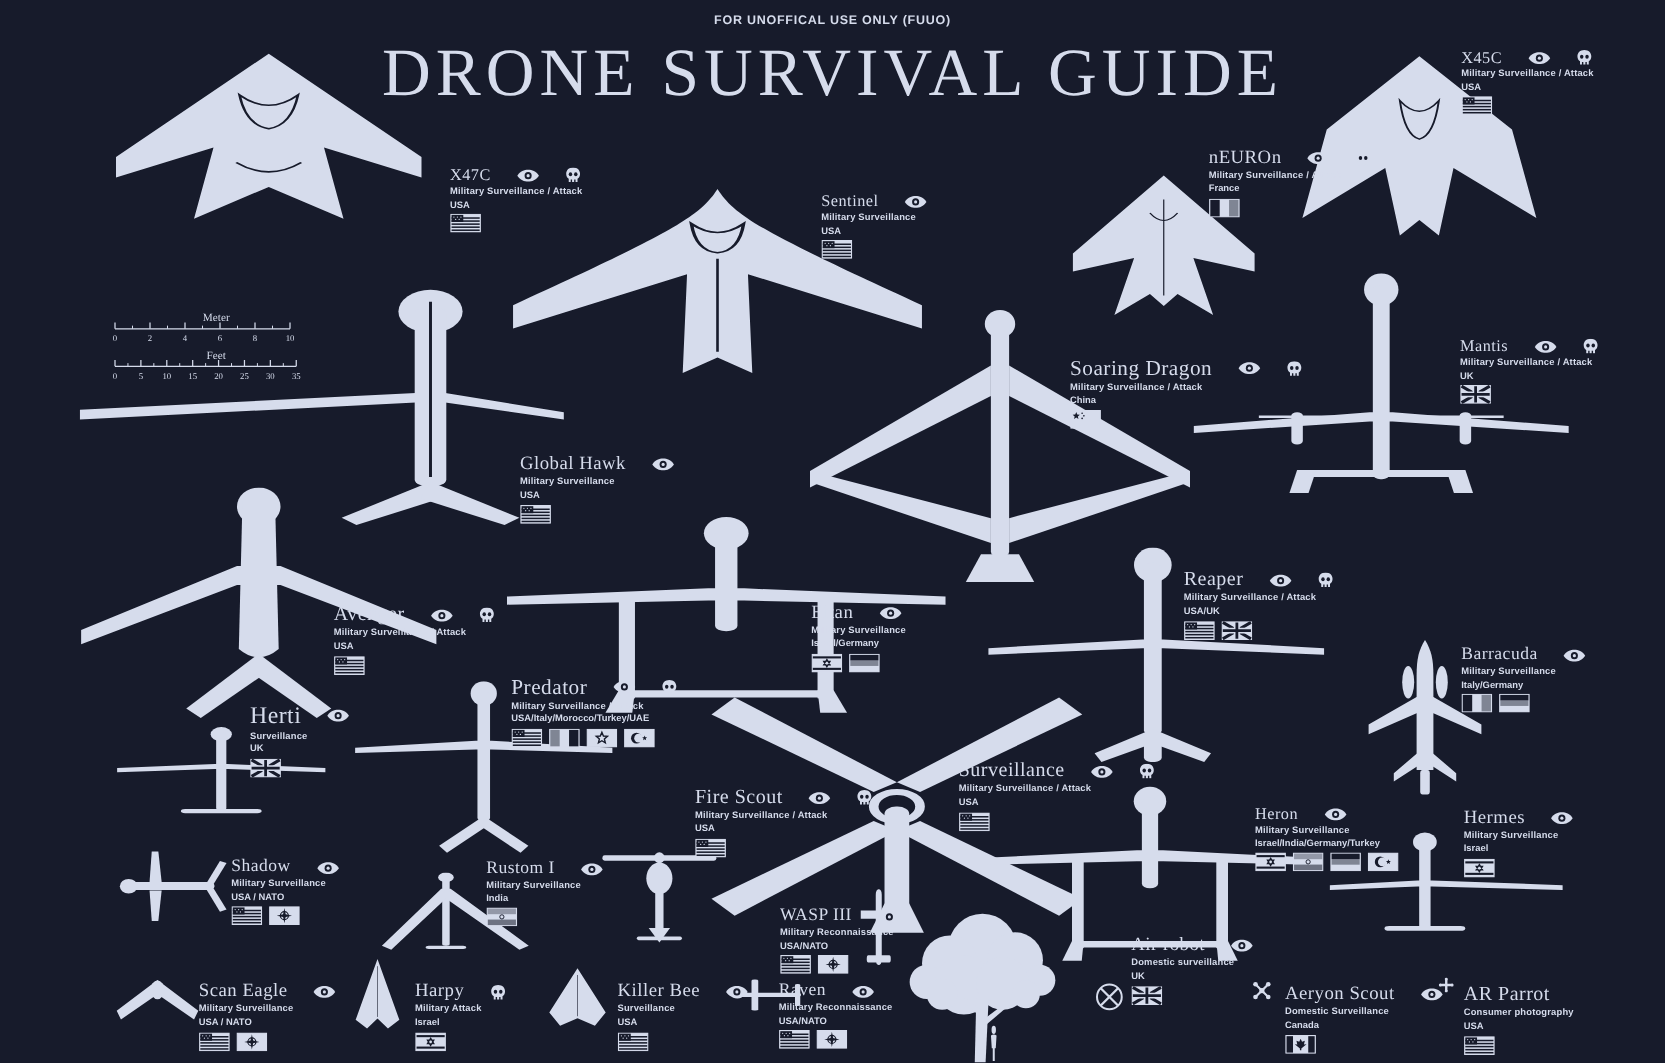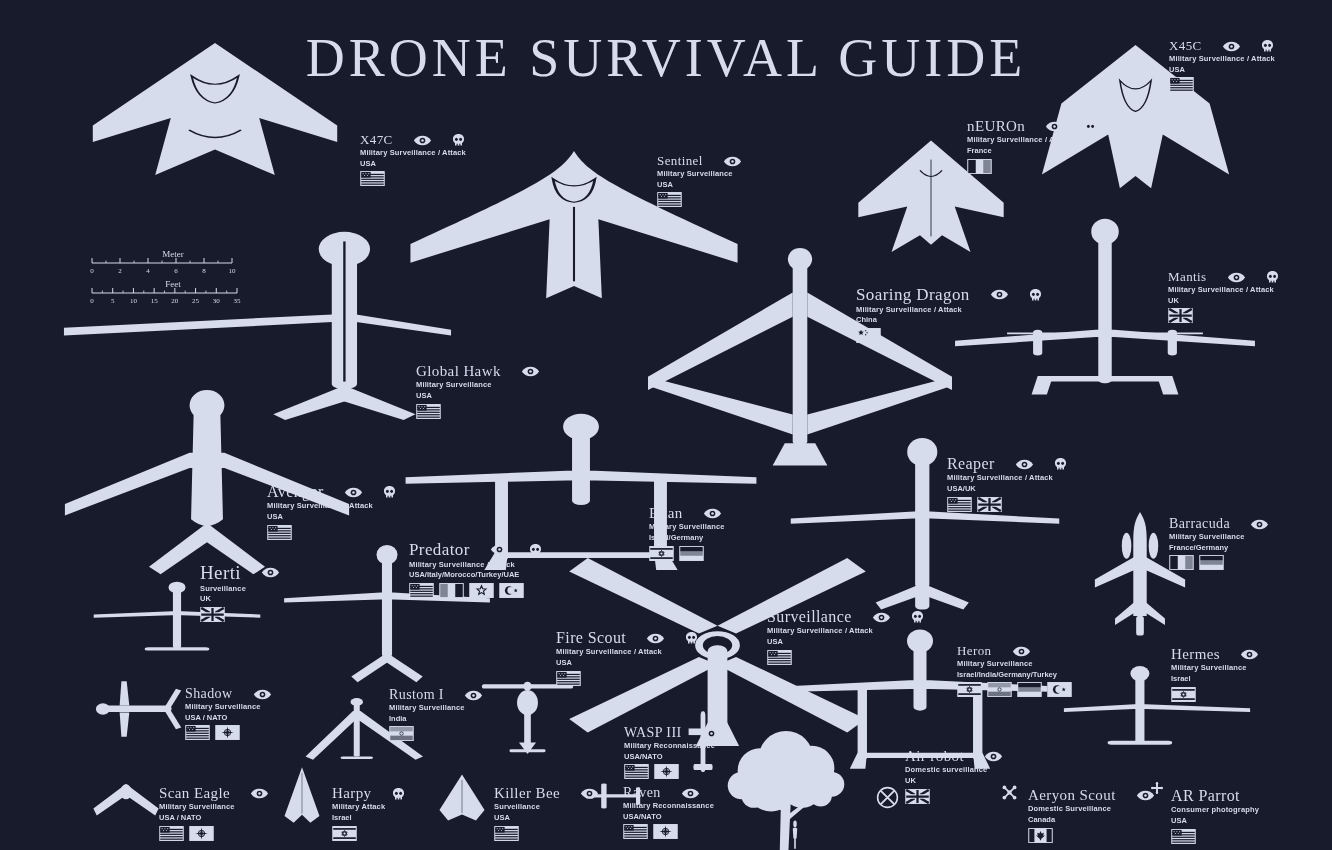--- a/index.html
+++ b/index.html
@@ -20,20 +20,21 @@
   .flags{display:flex;gap:5px;margin-top:3px;}
   .flag{display:block;}
   .sil{position:absolute;}
   .scale{position:absolute;left:85px;top:246px;}
   .scale text{fill:var(--ink);font-family:"Liberation Serif","DejaVu Serif",serif;}
 </style>
 </head>
 <body>
 
 <div class="poster">
+  <div class="classification">FOR UNOFFICAL USE ONLY (FUUO)</div>
   <div class="title">DRONE SURVIVAL GUIDE</div>
   <svg class="scale" id="scalebars" width="170" height="64" viewBox="0 0 170 64">
       <text x="88" y="11" font-size="9" text-anchor="middle">Meter</text>
       <path d="M7 17 H147" stroke="var(--ink)" stroke-width="1" fill="none"></path>
       <path d="M7 12 V17" stroke="var(--ink)" stroke-width="1"></path>
       <path d="M21 14.5 V17" stroke="var(--ink)" stroke-width="0.8"></path>
       <text x="7" y="27" font-size="7" text-anchor="middle">0</text>
       <path d="M35 12 V17" stroke="var(--ink)" stroke-width="1"></path>
       <path d="M49 14.5 V17" stroke="var(--ink)" stroke-width="0.8"></path>
       <text x="35" y="27" font-size="7" text-anchor="middle">2</text>
@@ -597,21 +598,21 @@
             </g>
           </svg>
           <svg class="flag" width="25" height="15" viewBox="0 0 26 16">
             <rect x="0.5" y="0.5" width="25" height="15" fill="var(--ink)" stroke="var(--ink)"></rect>
             <path d="M1 1 L25 15 M25 1 L1 15" stroke="var(--bg)" stroke-width="2.6"></path>
             <path d="M13 1 V15 M1 8 H25" stroke="var(--ink)" stroke-width="5"></path>
             <path d="M13 1 V15 M1 8 H25" stroke="var(--bg)" stroke-width="2.4"></path>
           </svg>
         </div>
   </div>
-      <div class="drone-label" style="left:649px;top:505px">
+      <div class="drone-label" style="left:649px;top:482px">
     <div class="name-row">
       <span class="name" style="font-size:15px">Eitan</span>
           <svg class="icn" width="19" height="11" viewBox="0 0 24 14">
             <path d="M1 7 C4 2.5 8 1 12 1 C16 1 20 2.5 23 7 C20 11.5 16 13 12 13 C8 13 4 11.5 1 7 Z" fill="var(--ink)"></path>
             <circle cx="12" cy="7" r="3.6" fill="var(--bg)"></circle>
             <circle cx="12" cy="7" r="1.6" fill="var(--ink)"></circle>
           </svg>
     </div>
     <div class="attrs">Military Surveillance</div>
     <div class="countries">Israel/Germany</div>
@@ -632,21 +633,21 @@
       <div class="drone-label" style="left:1169px;top:516px">
     <div class="name-row">
       <span class="name" style="font-size:14px">Barracuda</span>
           <svg class="icn" width="19" height="11" viewBox="0 0 24 14">
             <path d="M1 7 C4 2.5 8 1 12 1 C16 1 20 2.5 23 7 C20 11.5 16 13 12 13 C8 13 4 11.5 1 7 Z" fill="var(--ink)"></path>
             <circle cx="12" cy="7" r="3.6" fill="var(--bg)"></circle>
             <circle cx="12" cy="7" r="1.6" fill="var(--ink)"></circle>
           </svg>
     </div>
     <div class="attrs">Military Surveillance</div>
-    <div class="countries">France/Germany</div>
+    <div class="countries">Italy/Germany</div>
     <div class="flags">
           <svg class="flag" width="25" height="15" viewBox="0 0 26 16">
             <rect x="0.5" y="0.5" width="25" height="15" fill="var(--ink)" stroke="var(--ink)"></rect>
             <rect x="1" y="1" width="8" height="14" fill="var(--bg)"></rect>
             <rect x="17" y="1" width="8" height="14" fill="var(--bg)" opacity="0.45"></rect>
           </svg>
           <svg class="flag" width="25" height="15" viewBox="0 0 26 16">
             <rect x="0.5" y="0.5" width="25" height="15" fill="var(--ink)" stroke="var(--ink)"></rect>
             <rect x="1" y="1" width="24" height="4.7" fill="var(--bg)"></rect>
             <rect x="1" y="5.7" width="24" height="4.7" fill="var(--bg)" opacity="0.45"></rect>
@@ -792,21 +793,21 @@
             <g fill="var(--ink)">
               <circle cx="3" cy="2.8" r="0.55"></circle>
               <circle cx="6" cy="2.8" r="0.55"></circle>
               <circle cx="9" cy="2.8" r="0.55"></circle>
               <circle cx="4.5" cy="4.8" r="0.55"></circle>
               <circle cx="7.5" cy="4.8" r="0.55"></circle>
             </g>
           </svg>
         </div>
   </div>
-      <div class="drone-label" style="left:957px;top:644px">
+      <div class="drone-label" style="left:1004px;top:644px">
     <div class="name-row">
       <span class="name" style="font-size:13px">Heron</span>
           <svg class="icn" width="19" height="11" viewBox="0 0 24 14">
             <path d="M1 7 C4 2.5 8 1 12 1 C16 1 20 2.5 23 7 C20 11.5 16 13 12 13 C8 13 4 11.5 1 7 Z" fill="var(--ink)"></path>
             <circle cx="12" cy="7" r="3.6" fill="var(--bg)"></circle>
             <circle cx="12" cy="7" r="1.6" fill="var(--ink)"></circle>
           </svg>
     </div>
     <div class="attrs">Military Surveillance</div>
     <div class="countries">Israel/India/Germany/Turkey</div>

